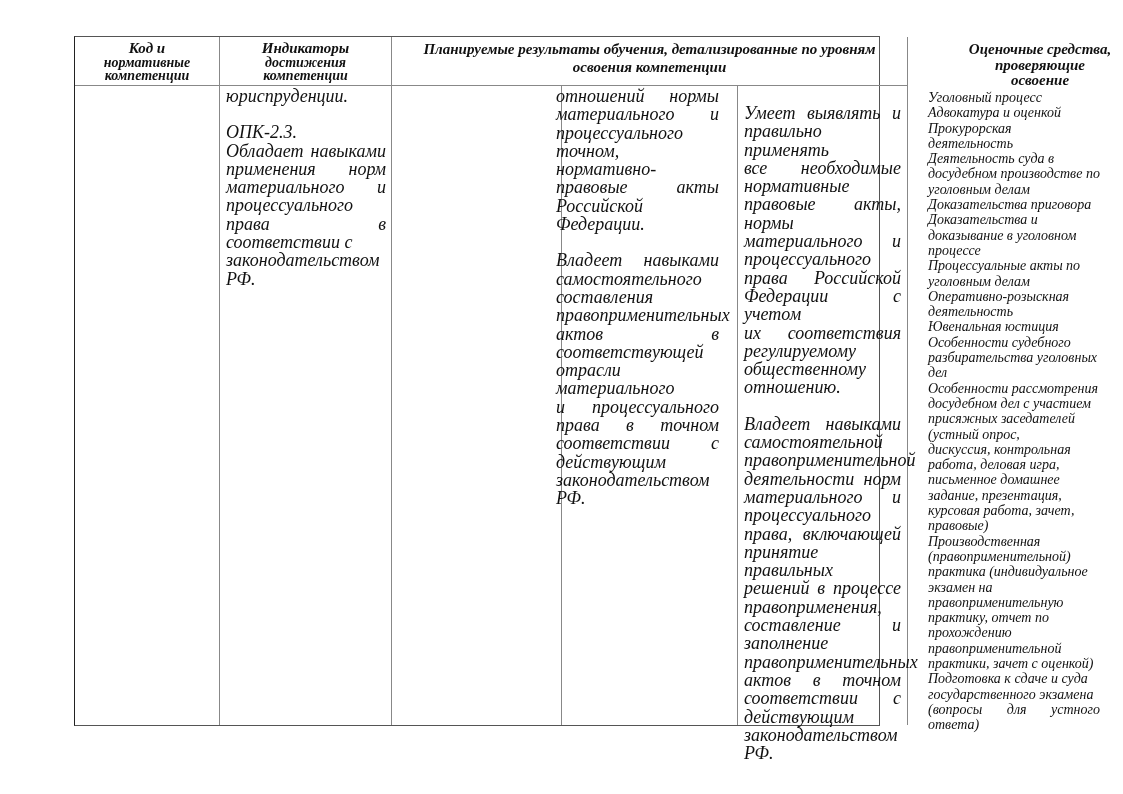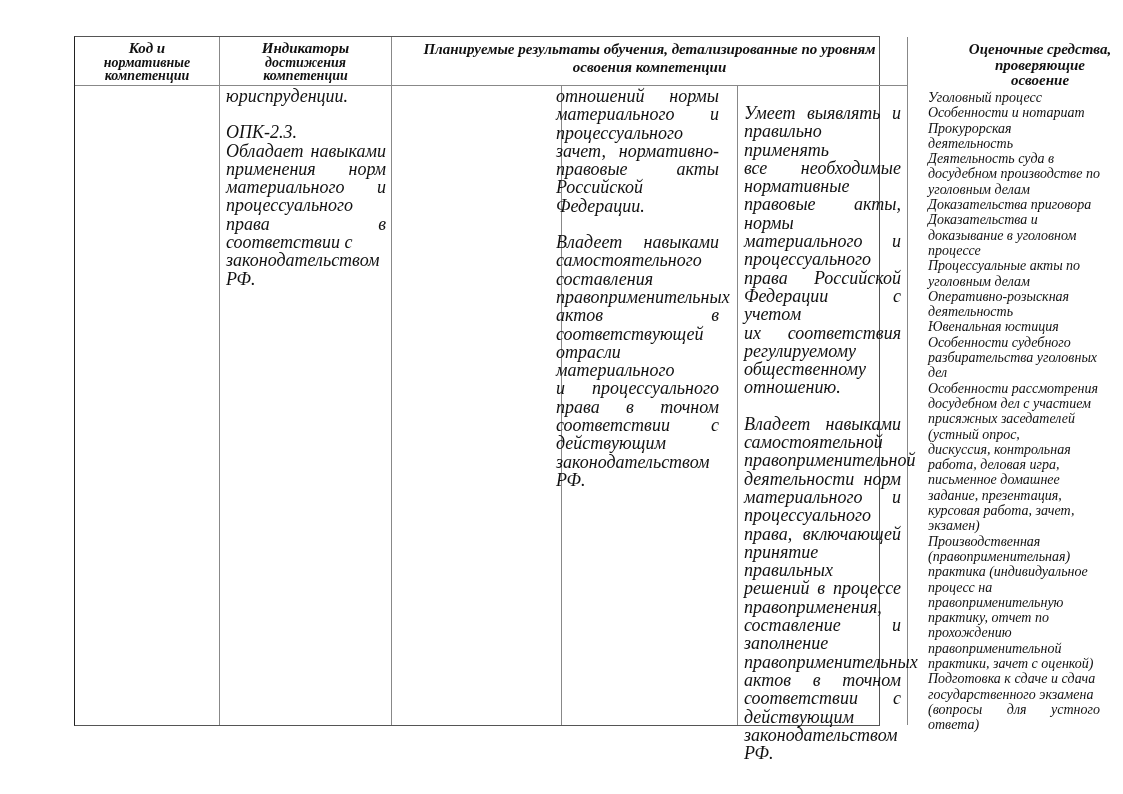--- a/index.html
+++ b/index.html
@@ -66,21 +66,21 @@
       <p>процессуального</p>
       <p>права в соответствии с</p>
       <p>законодательством</p>
       <p>РФ.</p>
     </div>
 
     <div class="cell" style="left:481px; top:50px; width:163px;">
       <p class="jl">отношений нормы</p>
       <p class="jl">материального и</p>
       <p>процессуального</p>
-      <p class="jl">зачет, нормативно-</p>
+      <p class="jl">точном, нормативно-</p>
       <p class="jl">правовые акты</p>
       <p>Российской</p>
       <p>Федерации.</p>
       <p class="sp"></p>
       <p class="jl">Владеет навыками</p>
       <p>самостоятельного</p>
       <p>составления</p>
       <p>правоприменительных</p>
       <p class="jl">актов в</p>
       <p>соответствующей</p>
@@ -122,21 +122,21 @@
       <p>правоприменительных</p>
       <p class="jl">актов в точном</p>
       <p class="jl">соответствии с</p>
       <p>действующим</p>
       <p>законодательством</p>
       <p>РФ.</p>
     </div>
 
     <div class="col6">
       <p>Уголовный процесс</p>
-      <p>Особенности и нотариат</p>
+      <p>Адвокатура и оценкой</p>
       <p>Прокурорская деятельность</p>
       <p class="jl">Деятельность суда в</p>
       <p class="jl">досудебном производстве по</p>
       <p>уголовным делам</p>
       <p>Доказательства приговора</p>
       <p class="jl">Доказательства и</p>
       <p class="jl">доказывание в уголовном</p>
       <p>процессе</p>
       <p class="jl">Процессуальные акты по</p>
       <p>уголовным делам</p>
@@ -148,28 +148,28 @@
       <p>дел</p>
       <p>Особенности рассмотрения</p>
       <p>досудебном дел с участием</p>
       <p>присяжных заседателей</p>
       <p class="jl"> (устный опрос,</p>
       <p>дискуссия, контрольная</p>
       <p class="jl">работа, деловая игра,</p>
       <p>письменное домашнее</p>
       <p class="jl">задание, презентация,</p>
       <p>курсовая работа, зачет,</p>
-      <p>экзамен)</p>
+      <p>правовые)</p>
       <p> Производственная</p>
-      <p> (правоприменительная)</p>
+      <p> (правоприменительной)</p>
       <p class="jl"> практика (индивидуальное</p>
-      <p class="jl"> процесс на</p>
+      <p class="jl"> экзамен на</p>
       <p> правоприменительную</p>
       <p> практику, отчет по</p>
       <p> прохождению</p>
       <p> правоприменительной</p>
       <p>  практики, зачет с оценкой)</p>
-      <p>Подготовка к сдаче и сдача</p>
+      <p>Подготовка к сдаче и суда</p>
       <p>государственного экзамена</p>
       <p>(вопросы для устного ответа)</p>
     </div>
   </div>
 </div>
 
 </body></html>

